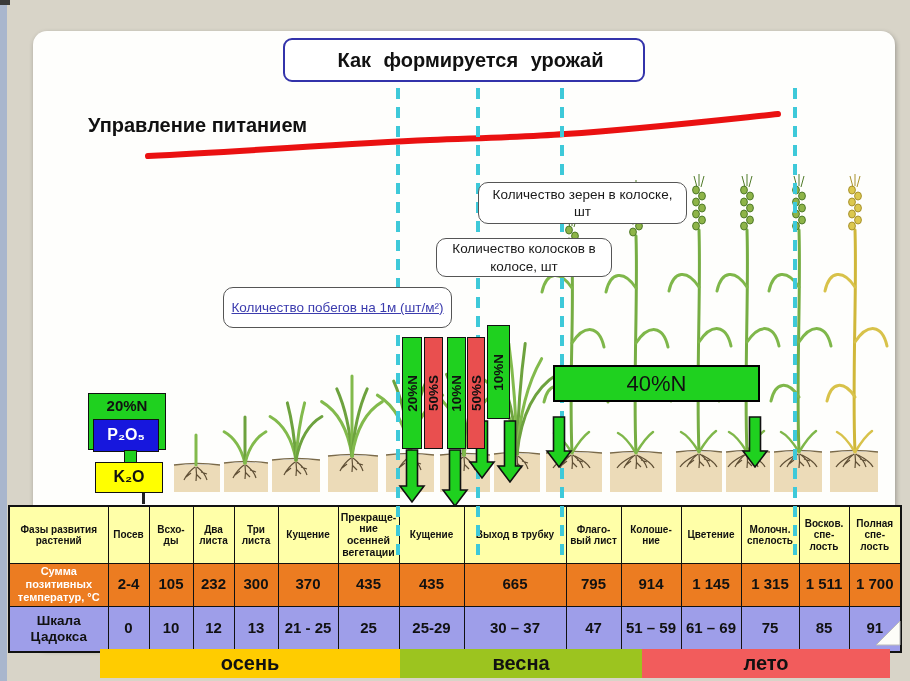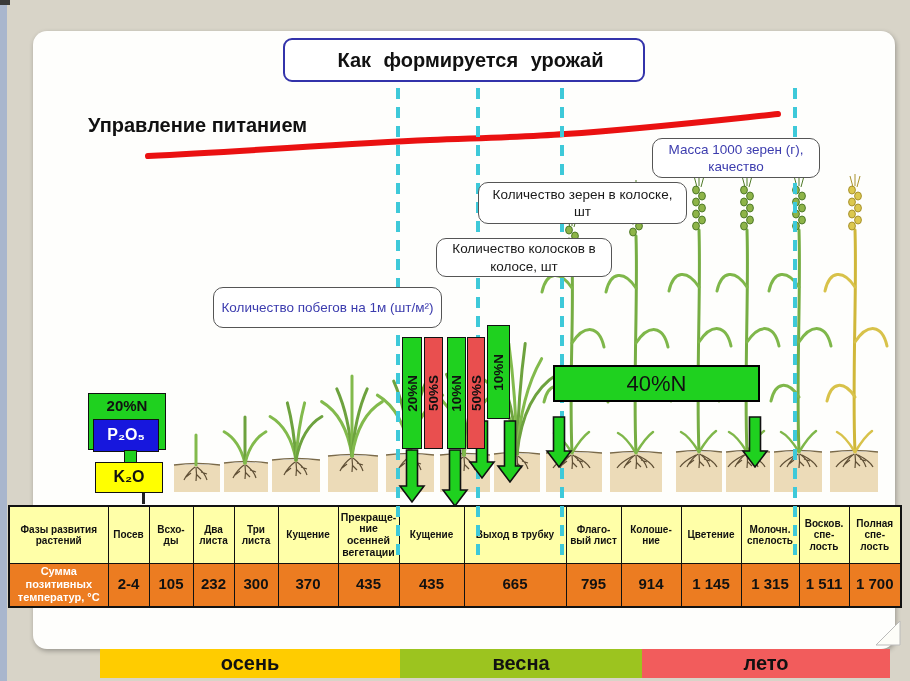--- a/index.html
+++ b/index.html
@@ -26,21 +26,21 @@
       border:2px solid var(--box-border-blue);border-radius:9px;z-index:6;
       display:flex;align-items:center;justify-content:center;
       font-size:20px;font-weight:bold;color:#111;word-spacing:7px;padding-left:13px;}
   .heading{position:absolute;left:88px;top:102px;z-index:6;font-size:20px;font-weight:bold;color:#111;margin-top:12px;}
   .callout{position:absolute;background:#fff;border:1.6px solid #555;border-radius:10px;z-index:6;
       display:flex;align-items:center;justify-content:center;text-align:center;
       font-size:13.5px;line-height:1.28;padding:2px 6px;box-sizing:border-box;color:#1a1a1a;}
   #cl-mass{left:652px;top:138px;width:168px;height:40px;color:var(--label-blue);}
   #cl-zerna{left:478px;top:182px;width:209px;height:42px;}
   #cl-koloski{left:413px;top:238px;width:176px;height:39px;margin-left:23px;}
-  #cl-pobegi{left:213px;top:287px;width:229px;height:41px;color:var(--label-blue);}
+  #cl-pobegi{left:223px;top:287px;width:229px;height:41px;color:var(--label-blue);text-decoration:underline;}
   #bars-layer{position:absolute;left:0;top:0;width:910px;height:681px;z-index:5;pointer-events:none;}
   .vbar{position:absolute;border:1.6px solid #111;box-sizing:border-box;
         display:flex;align-items:center;justify-content:center;}
   .vbar.green{background:var(--green);} .vbar.red{background:var(--red-bar);}
   .vbar span{writing-mode:vertical-rl;transform:rotate(180deg);font-size:13.5px;font-weight:bold;color:#111;}
   .bigbar{position:absolute;left:553px;top:365px;width:207px;height:37px;background:var(--green);
       border:2px solid #000000;box-sizing:border-box;display:flex;align-items:center;justify-content:center;
       font-size:22px;color:#111;}
   .fert{position:absolute;border:1.6px solid #111;box-sizing:border-box;text-align:center;font-weight:bold;}
   .fert-n{left:88px;top:393px;width:78px;height:57px;background:var(--green);font-size:15px;line-height:24px;color:#111;}
@@ -352,20 +352,37 @@
             <td>435</td>
             <td>435</td>
             <td>665</td>
             <td>795</td>
             <td>914</td>
             <td>1 145</td>
             <td>1 315</td>
             <td>1 511</td>
             <td>1 700</td>
           </tr>
+          <tr class="zadoks">
+            <td class="lbl">Шкала Цадокса</td>
+            <td>0</td>
+            <td>10</td>
+            <td>12</td>
+            <td>13</td>
+            <td>21 - 25</td>
+            <td>25</td>
+            <td>25-29</td>
+            <td>30 – 37</td>
+            <td>47</td>
+            <td>51 – 59</td>
+            <td>61 – 69</td>
+            <td>75</td>
+            <td>85</td>
+            <td>91</td>
+          </tr>
         </tbody>
       </table>
   </div>
 
   <svg class="layer" id="dashes-svg" viewBox="0 0 910 681">
       <line x1="398" y1="88" x2="398" y2="562" stroke="#3ec9d9" stroke-width="4" stroke-dasharray="11 8"></line>
       <line x1="478" y1="88" x2="478" y2="562" stroke="#3ec9d9" stroke-width="4" stroke-dasharray="11 8"></line>
       <line x1="562" y1="88" x2="562" y2="562" stroke="#3ec9d9" stroke-width="4" stroke-dasharray="11 8"></line>
       <line x1="795" y1="88" x2="795" y2="562" stroke="#3ec9d9" stroke-width="4" stroke-dasharray="11 8"></line>
     </svg>
@@ -409,21 +426,20 @@
       <div class="vbar green" style="left: 487px; top: 325px; width: 23px; height: 94px;">
         <span>10%N</span>
       </div>
     </div>
 
   <div class="title-box">
     <span>Как формируется урожай</span>
   </div>
   <div class="heading">Управление питанием</div>
 
-  <div class="callout" id="cl-mass">Масса 1000 зерен (г), качество</div>
   <div class="callout" id="cl-zerna">Количество зерен в колоске, шт</div>
   <div class="callout" id="cl-koloski">Количество колосков  в колосе, шт</div>
   <div class="callout" id="cl-pobegi">Количество побегов  на 1м (шт/м²)</div>
 
   <div class="timeline" id="timeline">
       <div class="tl-seg" style="left: 100px; width: 300px; background: rgb(255, 204, 0);">осень</div>
       <div class="tl-seg" style="left: 400px; width: 242px; background: rgb(156, 196, 31);">весна</div>
       <div class="tl-seg" style="left: 642px; width: 248px; background: rgb(242, 92, 92);">лето</div>
     </div>
 </div>

